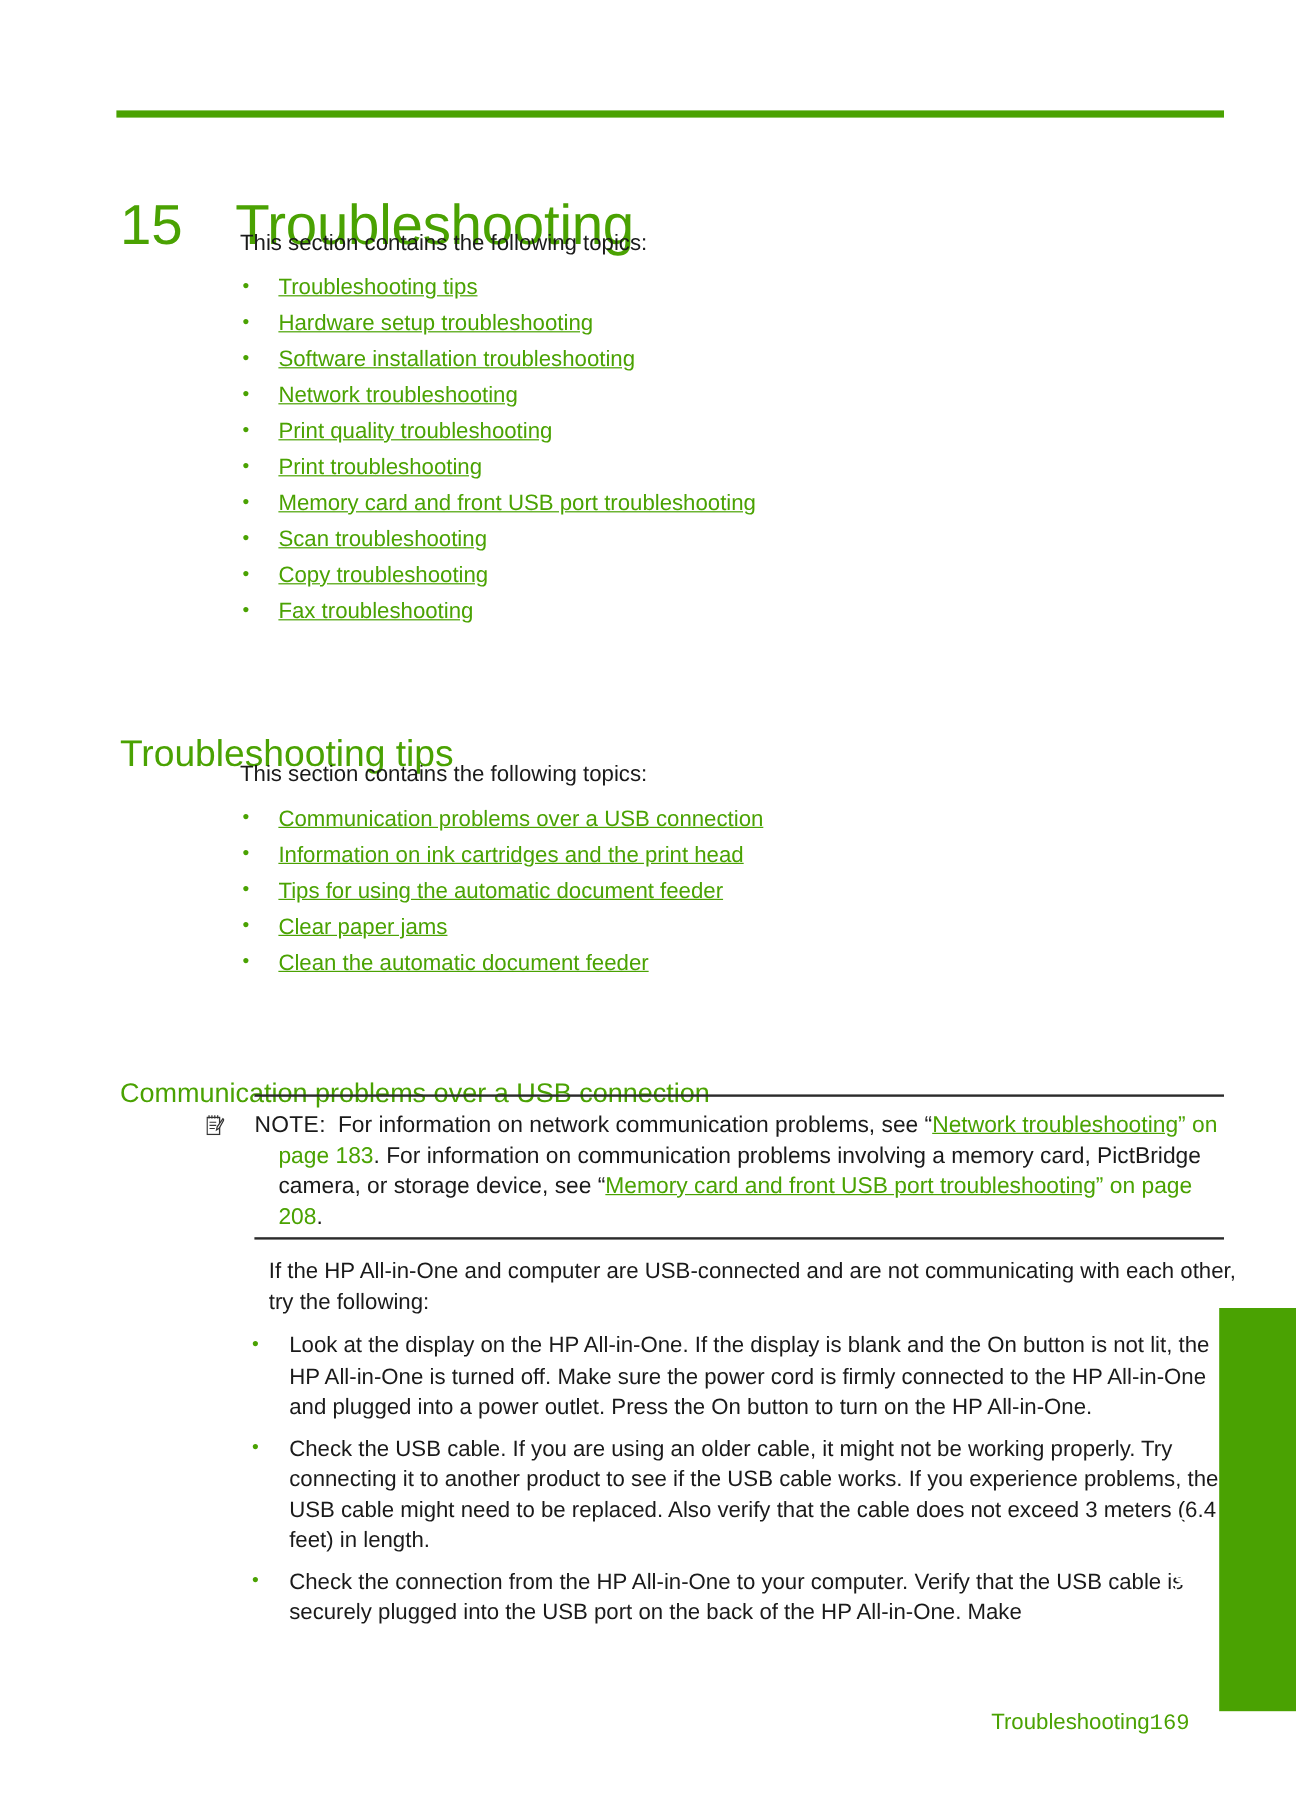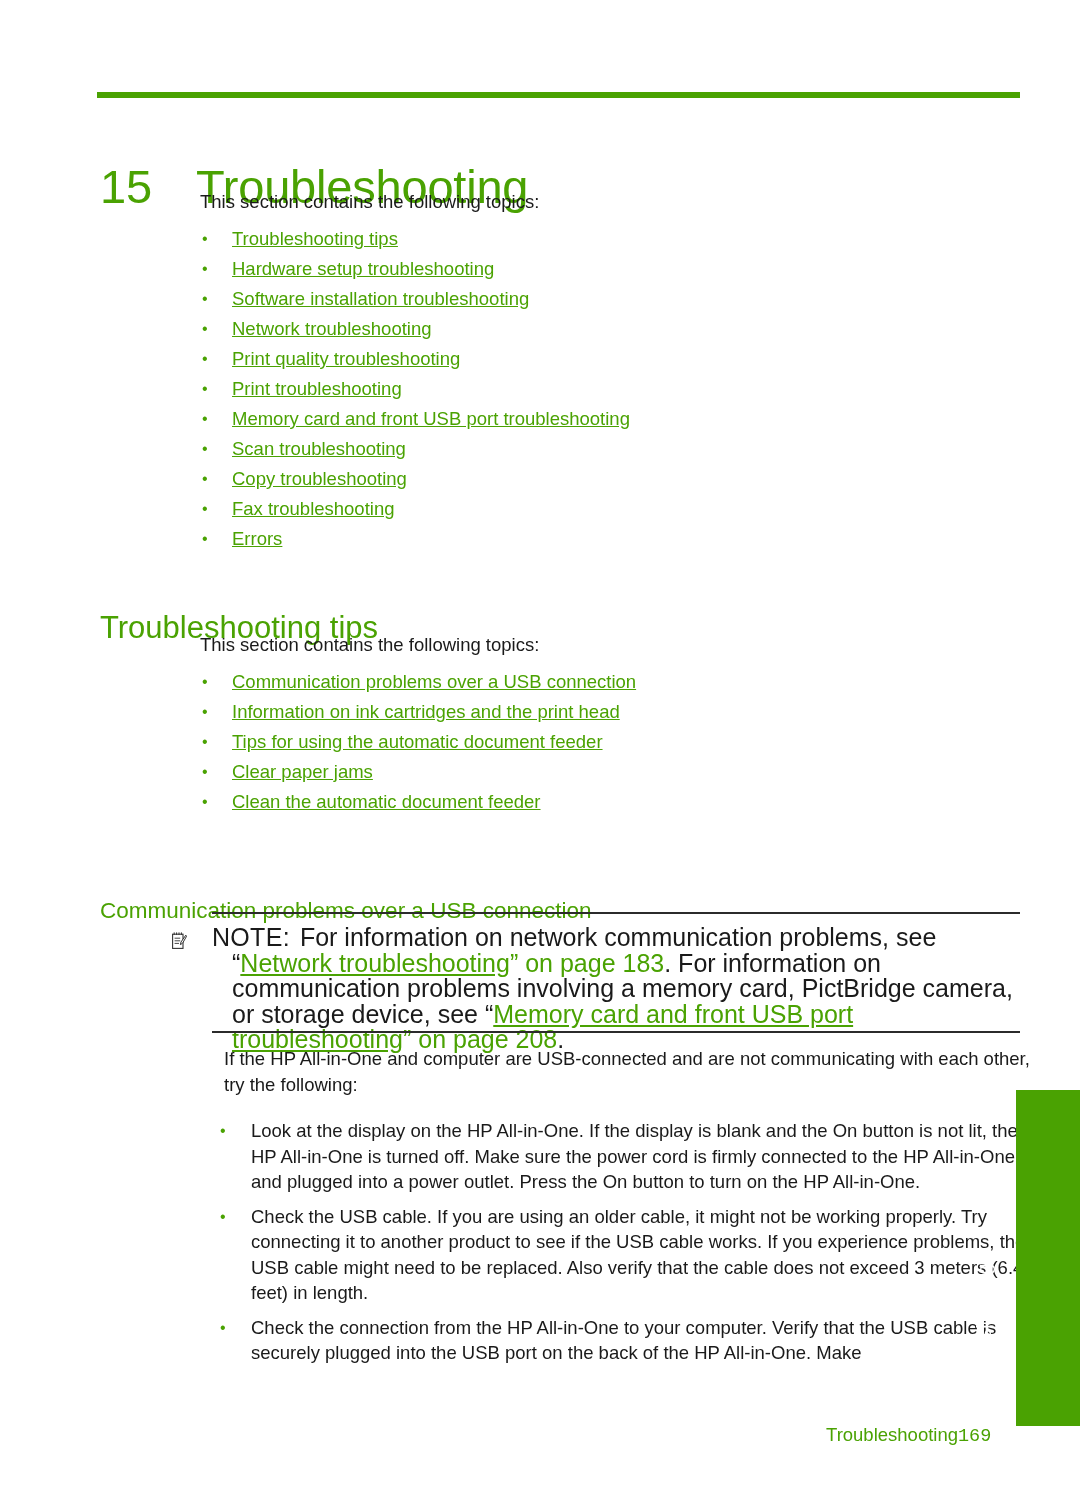--- a/index.html
+++ b/index.html
@@ -117,21 +117,21 @@
     left: 212px;
     width: 808px;
     height: 2px;
     background: #2b2b2b;
   }
   .note-body {
     position: absolute;
     left: 232px;
     top: 925px;
     width: 788px;
-    font-size: 25px;
+    font-size: 19px;
     line-height: 25.5px;
     color: #1a1a1a;
     text-indent: -20px;
   }
   .note-icon {
     display: inline-block;
     width: 15px;
     height: 17px;
     vertical-align: -3px;
     margin-right: 5px;
@@ -148,21 +148,21 @@
     left: 200px;
     width: 818px;
     font-size: 18.5px;
     line-height: 25.5px;
     color: #1a1a1a;
   }
   .body-list {
     position: absolute;
     left: 200px;
     width: 820px;
-    margin: 18px;
+    margin: 8px;
     padding: 0;
     list-style: none;
   }
   .body-list li {
     position: relative;
     padding-left: 33px;
     margin-bottom: 9px;
     font-size: 18.5px;
     line-height: 25.5px;
     color: #1a1a1a;
@@ -237,21 +237,20 @@
     <li><span class="xref">Troubleshooting tips</span></li>
     <li><span class="xref">Hardware setup troubleshooting</span></li>
     <li><span class="xref">Software installation troubleshooting</span></li>
     <li><span class="xref">Network troubleshooting</span></li>
     <li><span class="xref">Print quality troubleshooting</span></li>
     <li><span class="xref">Print troubleshooting</span></li>
     <li><span class="xref">Memory card and front USB port troubleshooting</span></li>
     <li><span class="xref">Scan troubleshooting</span></li>
     <li><span class="xref">Copy troubleshooting</span></li>
     <li><span class="xref">Fax troubleshooting</span></li>
-    <li><span class="xref">Errors</span></li>
   </ul>
 
   <h2 class="h2" style="top:584px;">Troubleshooting tips</h2>
 
   <div class="intro" style="top:633px;">This section contains the following topics:</div>
 
   <ul class="link-list" style="top:667px;">
     <li><span class="xref">Communication problems over a USB connection</span></li>
     <li><span class="xref">Information on ink cartridges and the print head</span></li>
     <li><span class="xref">Tips for using the automatic document feeder</span></li>

